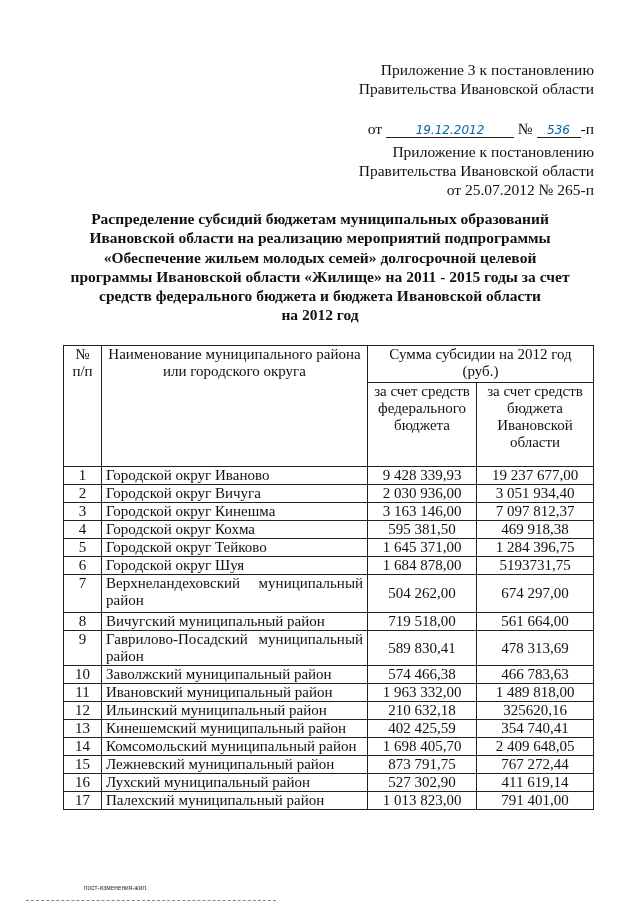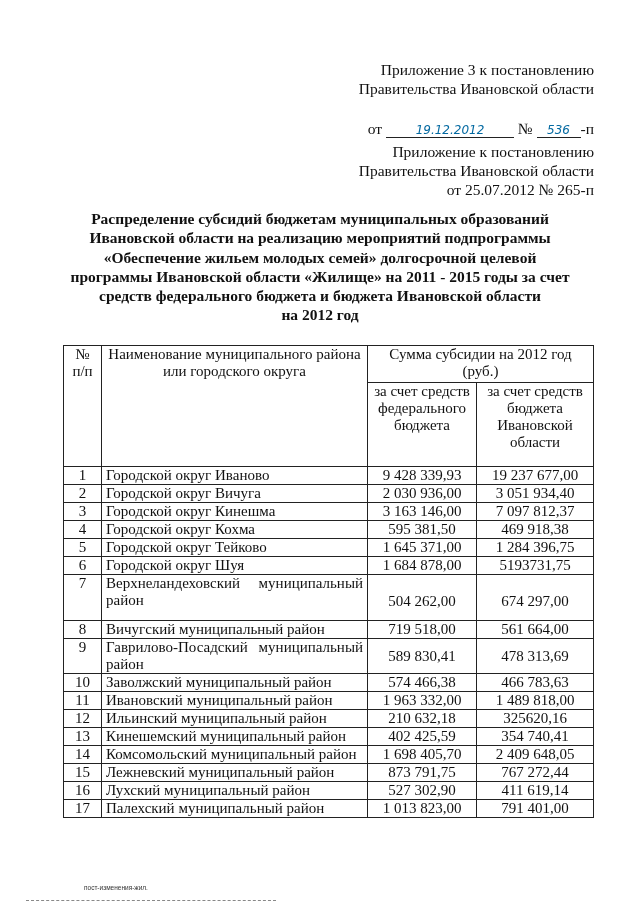--- a/index.html
+++ b/index.html
@@ -25,21 +25,21 @@
   th.h-num { text-align:center; padding-top:3px; }
   th.h-name { text-align:center; padding-top:3px; }
   th.h-sum { text-align:center; padding-top:3px; height:36px;margin-top:27px; }
   th.h-sub { text-align:center; height:83px; padding-top:3px; }
   td.num { text-align:center; }
   td.name { text-align:left; }
   td.val { text-align:center; }
   tr.r td { height:17px; }
   tr.tall td.name { text-align:justify; text-align-last:left;margin-left:24px; }
   tr.tall7 td { height:37px; }
-  tr.tall7 td.val { vertical-align:middle; padding-top:8px; }
+  tr.tall7 td.val { vertical-align:middle; padding-top:0; }
   tr.tall9 td { height:34px; }
   tr.tall9 td.val { vertical-align:middle; }
 
   .footer-note { position:absolute; left:84px; top:860px; font-family:Liberation Sans, sans-serif;
                  font-size:6.5px; color:#333;margin-top:24px; }
   .footer-line { position:absolute; left:26px; top:900px; width:250px; border-top:1px dashed #888; }
 </style>
 </head>
 <body>
 

